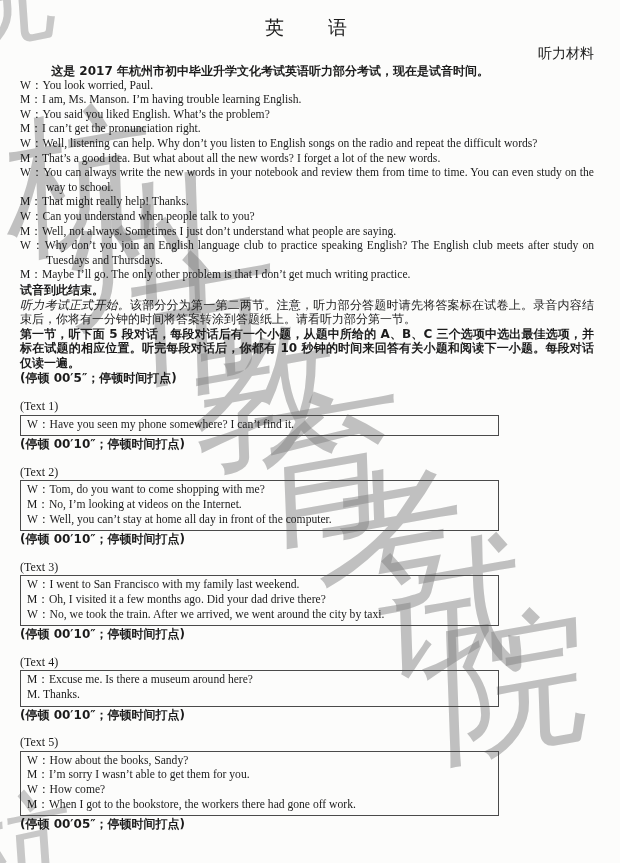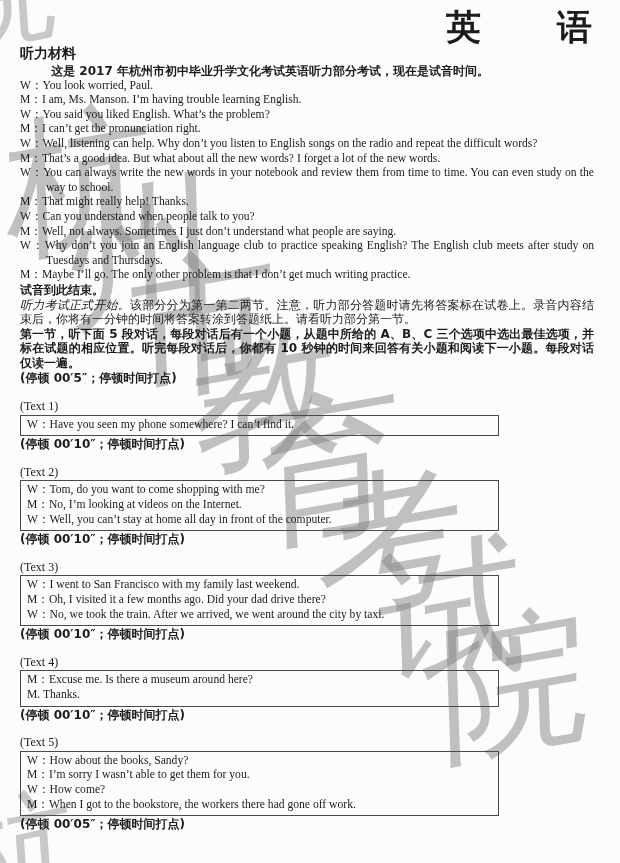--- a/index.html
+++ b/index.html
@@ -15,27 +15,27 @@
     font-family:"DejaVu Serif", serif; font-weight:400;
     color:rgba(128,128,128,0.48);
     transform:rotate(-10deg) skewX(-8deg);
   }
   .wm-corner { position:absolute; font-size:115px; line-height:115px;
     font-family:"DejaVu Serif", serif; color:rgba(128,128,128,0.42);
     transform:rotate(-12deg) skewX(-8deg); }
   
   .content { position:relative; z-index:2; padding:8px 26px 0 20px; }
   .title {
-    text-align:right; font-family:"DejaVu Sans", sans-serif;
-    font-size:35px; font-weight:700; line-height:34px; margin:2px 0 1px;
+    text-align:center; font-family:"DejaVu Sans", sans-serif;
+    font-size:19px; font-weight:400; line-height:34px; margin:2px 0 1px;
     letter-spacing:2px;
   }
   .subtitle {
-    text-align:left; font-family:"DejaVu Sans", sans-serif;
-    font-size:14px; font-weight:700; line-height:17px; margin:0 0 2px;
+    text-align:right; font-family:"DejaVu Sans", sans-serif;
+    font-size:14px; font-weight:400; line-height:17px; margin:0 0 2px;
   }
   .intro {
     font-family:"DejaVu Sans", sans-serif; font-weight:700;
     font-size:12px; line-height:14.6px; margin:1px 0 0; text-indent:2.6em;
   }
   .dline {
     margin:0; font-size:11.6px; line-height:14.6px;
     text-align:justify; padding-left:26px; text-indent:-26px;
   }
   .end-note {

